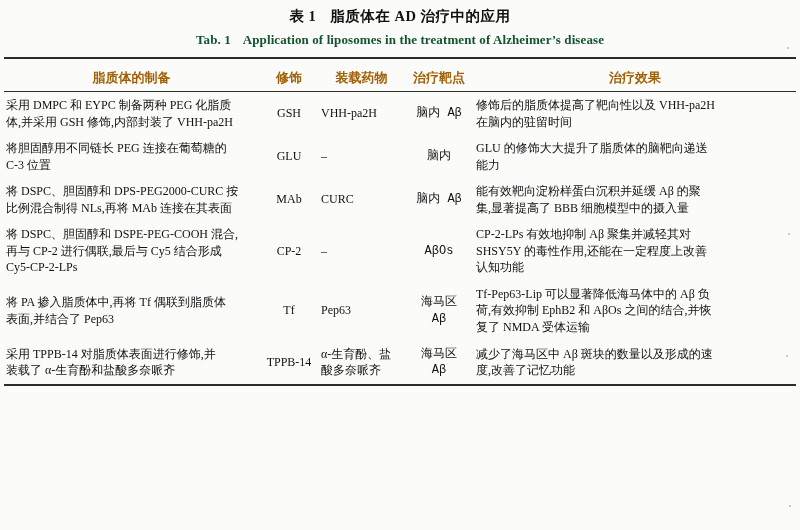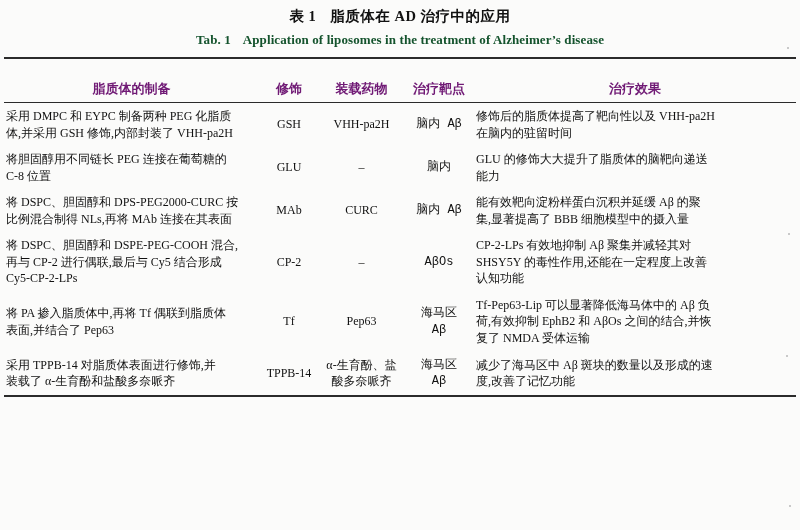--- a/index.html
+++ b/index.html
@@ -50,43 +50,43 @@
     border-bottom: 2.2px solid #2b2b2b;
   }
   table.tbl {
     width: 100%;
     border-collapse: collapse;
     table-layout: fixed;
   }
   table.tbl thead th {
     font-size: 13px;
     font-weight: bold;
-    padding: 21px 2px 4px 2px;
+    padding: 10px 2px 4px 2px;
     border-bottom: 1.1px solid #2b2b2b;
     text-align: center;
     vertical-align: middle;
-    color: #701a75;
+    color: #a16207;
   }
   table.tbl tbody td {
     font-size: 12px;
     vertical-align: middle;
     padding: 5px 2px;
     line-height: 1.38;
     color: #111;
   }
   
   col.c-prep   { width: 255px; }
   col.c-mod    { width: 60px;  }
   col.c-drug   { width: 85px;  }
   col.c-target { width: 70px;  }
   col.c-eff    { width: 322px; }
 
   td.prep   { text-align: left;   padding-left: 4px; padding-right: 4px; }
   td.mod    { text-align: center; }
-  td.drug   { text-align: center; }
+  td.drug   { text-align: left; }
   td.target { text-align: center; font-family: Liberation Mono, monospace; }
   td.eff    { text-align: left; padding-left: 8px; padding-right: 6px; }
 
   .nowrap-pre { white-space: pre-line; }
 
   
   .speck {
     position: absolute;
     width: 2px; height: 2px;
     background: #b9b9b9;
@@ -129,21 +129,21 @@
             <td class="prep nowrap-pre">采用 DMPC 和 EYPC 制备两种 PEG 化脂质
 体,并采用 GSH 修饰,内部封装了 VHH-pa2H</td>
             <td class="mod nowrap-pre">GSH</td>
             <td class="drug nowrap-pre">VHH-pa2H</td>
             <td class="target nowrap-pre">脑内 Aβ</td>
             <td class="eff nowrap-pre">修饰后的脂质体提高了靶向性以及 VHH-pa2H
 在脑内的驻留时间</td>
           </tr>
           <tr>
             <td class="prep nowrap-pre">将胆固醇用不同链长 PEG 连接在葡萄糖的
-C-8 位置</td>
+C-3 位置</td>
             <td class="mod nowrap-pre">GLU</td>
             <td class="drug nowrap-pre">–</td>
             <td class="target nowrap-pre">脑内</td>
             <td class="eff nowrap-pre">GLU 的修饰大大提升了脂质体的脑靶向递送
 能力</td>
           </tr>
           <tr>
             <td class="prep nowrap-pre">将 DSPC、胆固醇和 DPS-PEG2000-CURC 按
 比例混合制得 NLs,再将 MAb 连接在其表面</td>
             <td class="mod nowrap-pre">MAb</td>

